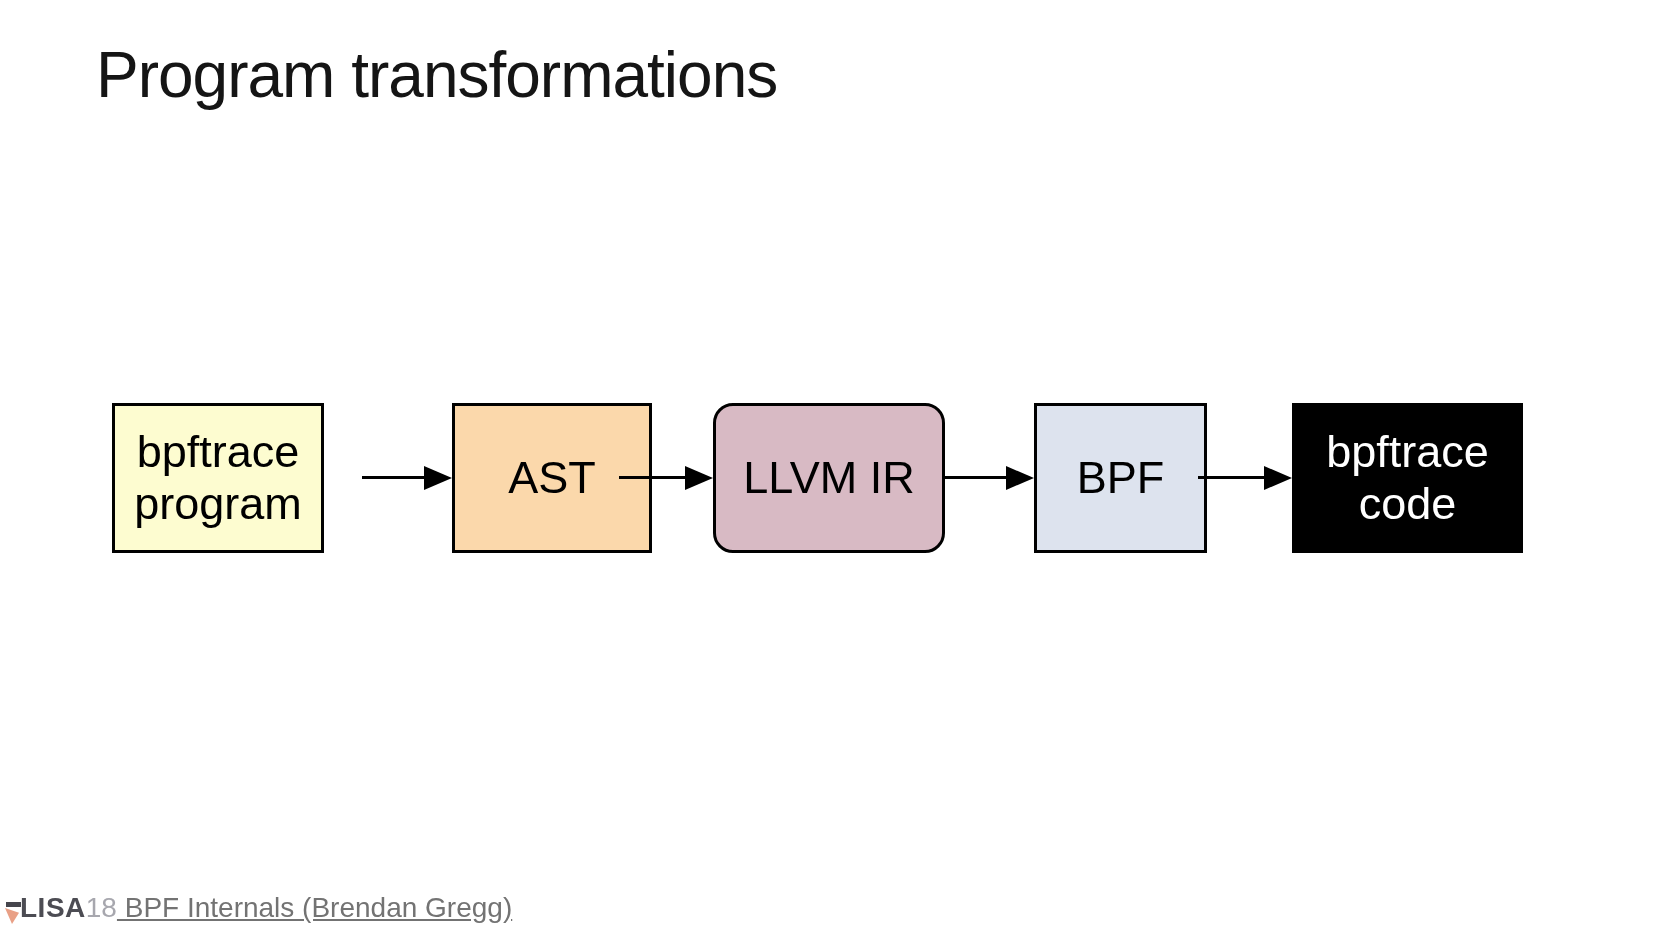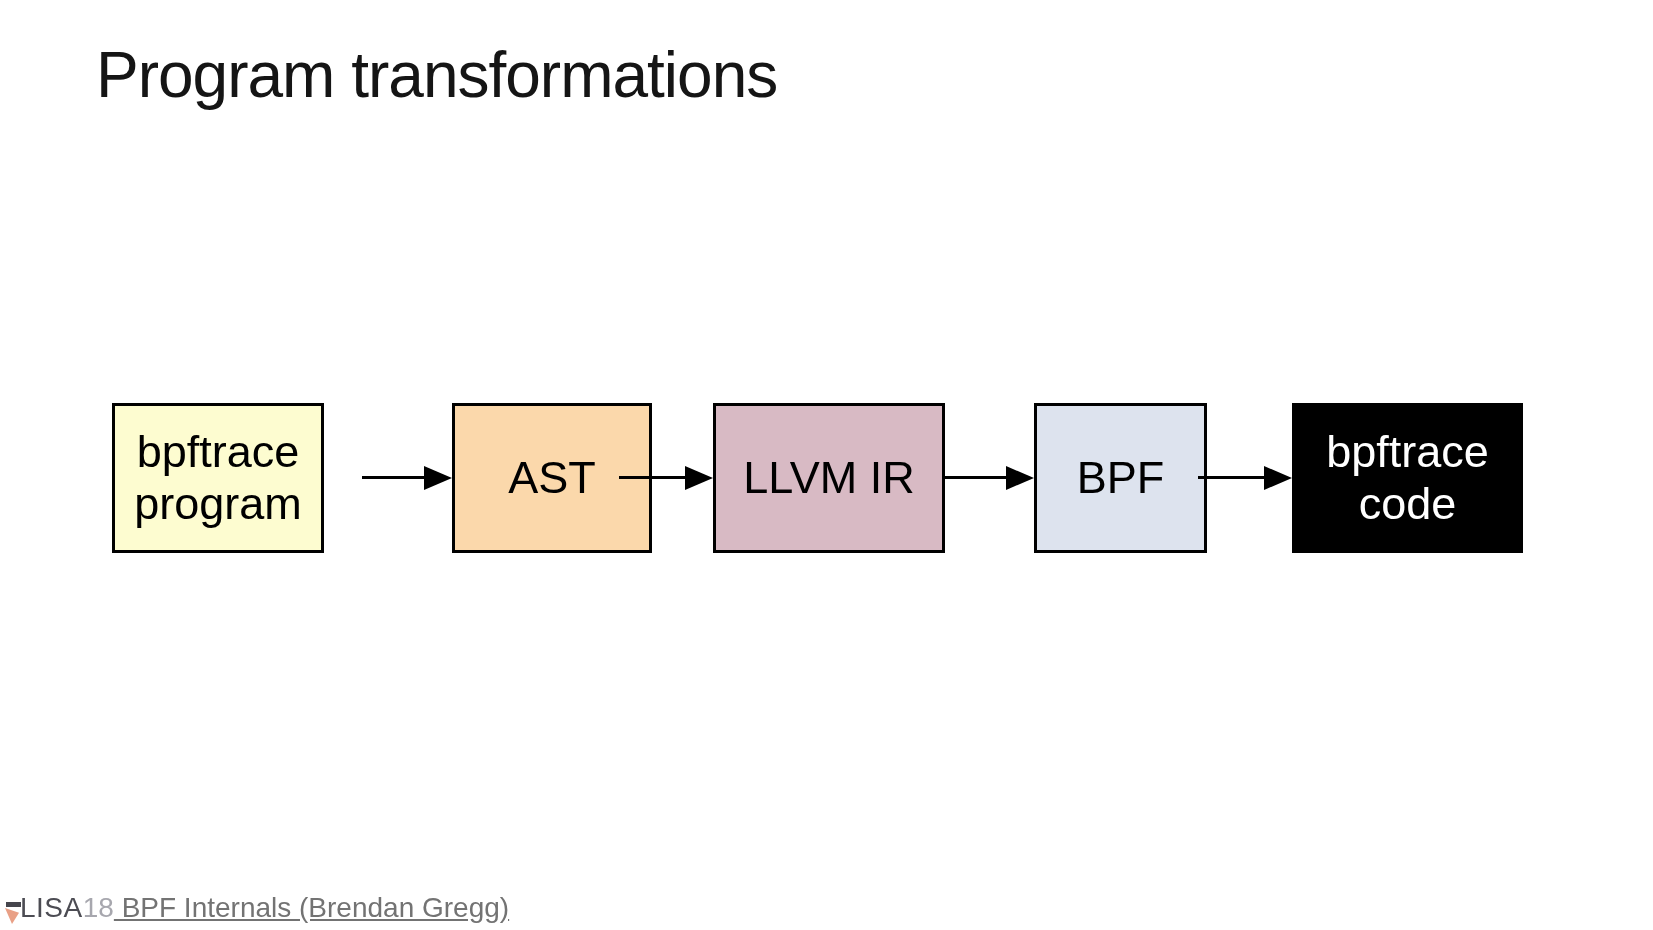--- a/index.html
+++ b/index.html
@@ -64,21 +64,21 @@
   }
 
   
   .footer {
     position: absolute;
     left: 20px; top: 891px;
     font-size: 28px;
     line-height: 34px;
     white-space: nowrap;
   }
-  .footer .logo-lisa { font-weight: normal; color: #4c4c53; letter-spacing: 0.5px; }
+  .footer .logo-lisa { font-weight: bold; color: #4c4c53; letter-spacing: 0.5px; }
   .footer .logo-year { font-weight: normal; color: #a7a7ae; }
   .footer .caption   { color: #6e6e75; }
   .logo-tick {
     position: absolute;
     left: 6px; top: 902px;
     width: 15px; height: 5px;
     background: #46464d;
   }
   .logo-flag {
     position: absolute;
@@ -100,21 +100,21 @@
   <div class="arrow-head"></div>
 </div>
 
 <div class="flow-node node-2" style="background-color: rgb(251, 216, 171); color: rgb(0, 0, 0);">AST</div>
 
 <div class="flow-arrow arrow-2">
   <div class="arrow-line"></div>
   <div class="arrow-head"></div>
 </div>
 
-<div class="flow-node node-3" style="background-color: rgb(216, 186, 196); color: rgb(0, 0, 0);">LLVM IR</div>
+<div class="flow-node node-3" style="background-color: rgb(216, 186, 196); color: rgb(0, 0, 0); border-radius: 20px;">LLVM IR</div>
 
 <div class="flow-arrow arrow-3">
   <div class="arrow-line"></div>
   <div class="arrow-head"></div>
 </div>
 
 <div class="flow-node node-4" style="background-color: rgb(221, 227, 238); color: rgb(0, 0, 0);">BPF</div>
 
 <div class="flow-arrow arrow-4">
   <div class="arrow-line"></div>

